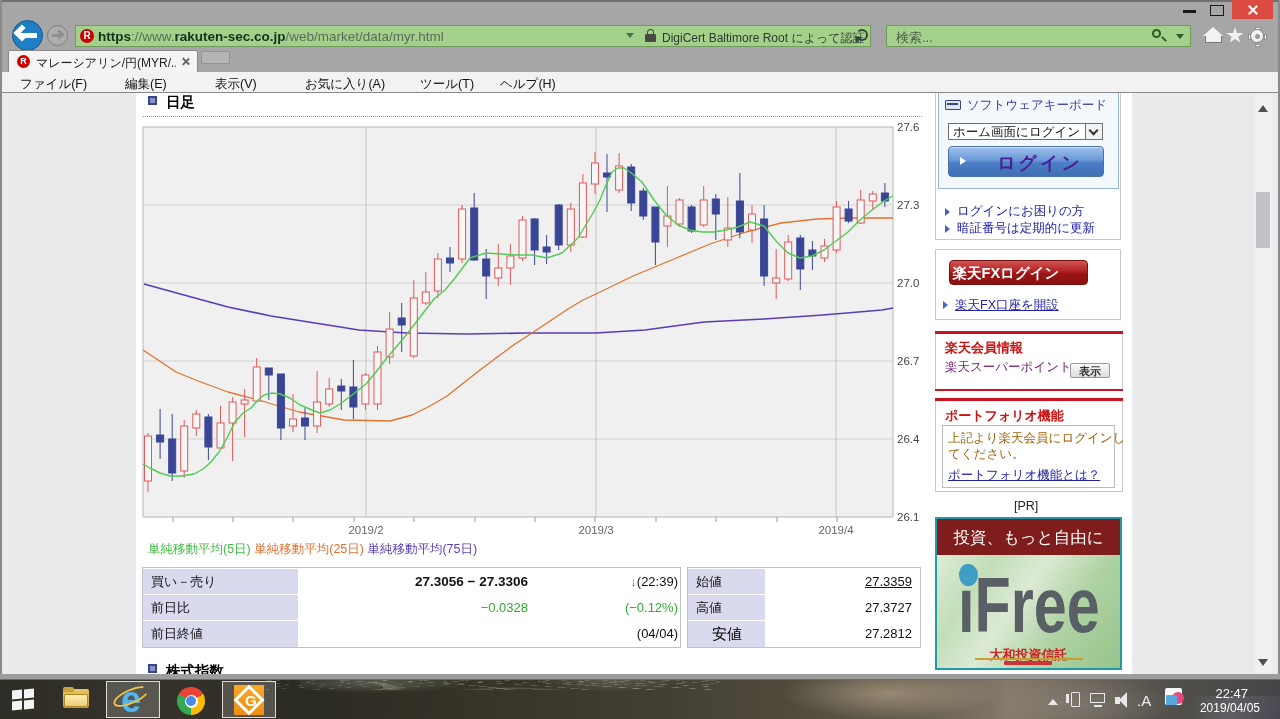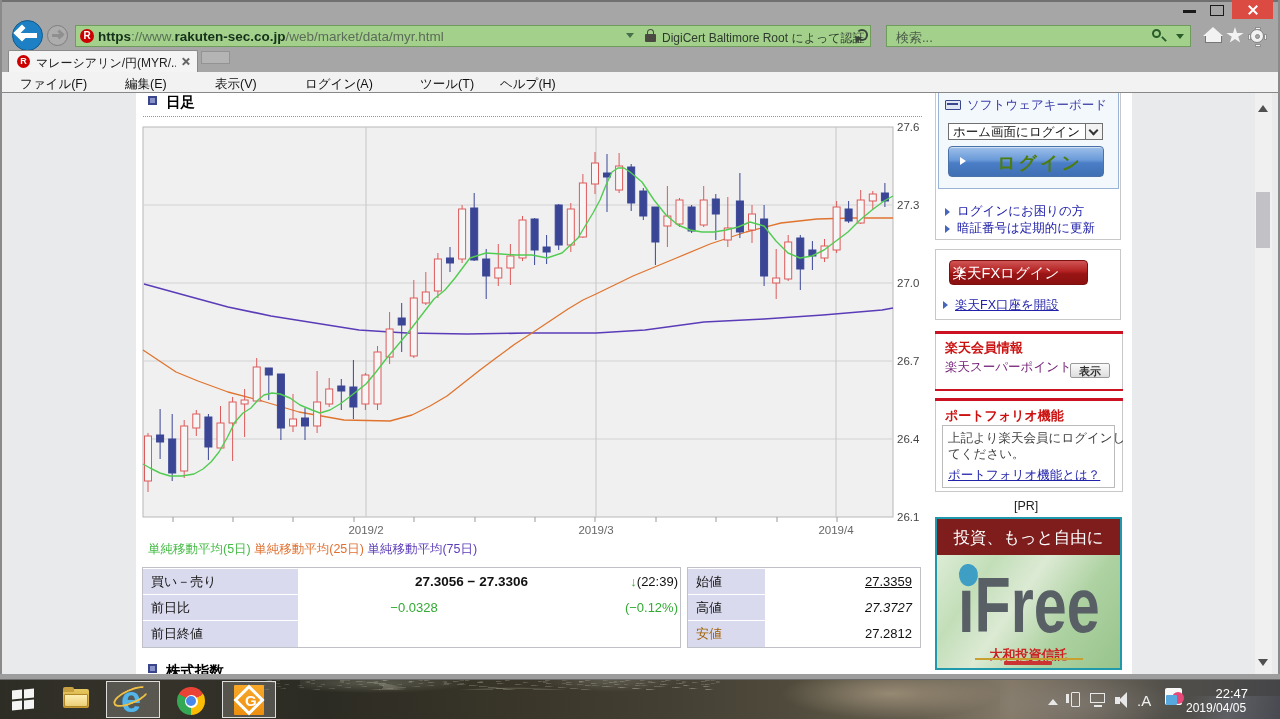--- a/index.html
+++ b/index.html
@@ -67,21 +67,21 @@
 <div class="abs" style="left:181px;top:57px;width:9px;height:9px;">
       <div class="abs" style="left:4px;top:0;width:1.5px;height:9px;background:#666;transform:rotate(45deg);"></div>
       <div class="abs" style="left:4px;top:0;width:1.5px;height:9px;background:#666;transform:rotate(-45deg);"></div>
     </div>
 <div class="abs" style="left:201px;top:51px;width:29px;height:13px;background:#b4b4b4;border:1px solid #939393;"></div>
 
 <div class="abs" style="left:2px;top:72px;width:1276px;height:21px;background:#f2f2f2;border-bottom:1px solid #888;"></div>
 <div class="abs" style="left:20px;top:76px;font-size:12.5px;color:#111;">ファイル(F)</div>
 <div class="abs" style="left:125px;top:76px;font-size:12.5px;color:#111;">編集(E)</div>
 <div class="abs" style="left:215px;top:76px;font-size:12.5px;color:#111;">表示(V)</div>
-<div class="abs" style="left:305px;top:76px;font-size:12.5px;color:#111;">ログイン(A)</div>
+<div class="abs" style="left:305px;top:76px;font-size:12.5px;color:#111;">お気に入り(A)</div>
 <div class="abs" style="left:420px;top:76px;font-size:12.5px;color:#111;">ツール(T)</div>
 <div class="abs" style="left:500px;top:76px;font-size:12.5px;color:#111;">ヘルプ(H)</div>
 
 <div class="abs" id="page" style="left:2px;top:93px;width:1276px;height:581px;background:#e9eaec;overflow:hidden;">
 <div class="abs" style="left:134px;top:0;width:996px;height:582px;background:#ffffff;"></div>
 
 <div class="abs" style="left:146px;top:3px;width:9px;height:9px;background:#8a93c8;border:2px solid #39458c;"></div>
 <div class="abs" style="left:164px;top:0px;font-size:14.5px;font-weight:bold;color:#000;">日足</div>
 <div class="abs" style="left:141px;top:23px;width:779px;height:0;border-top:1.5px dotted #8899aa;"></div>
 <div class="abs" style="left:-2px;top:-93px;width:1280px;height:719px;" id="chartwrap">
@@ -245,67 +245,68 @@
 </svg>
       </div>
 
 <div class="abs" style="left:146px;top:448px;font-size:12.5px;color:#44bb44;">単純移動平均(5日)<span style="color:#e07030;"> 単純移動平均(25日)</span><span style="color:#5b3cb8;"> 単純移動平均(75日)</span></div>
 
 <div class="abs" style="left:140px;top:474px;width:539px;height:81px;border:1px solid #c0c0c8;background:#fff;"></div>
 <div class="abs" style="left:141px;top:502px;width:155px;height:25px;background:#d9daee;font-size:13px;color:#111;line-height:25px;padding-left:8px;">前日比</div>
 <div class="abs" style="left:141px;top:476px;width:155px;height:25px;background:#d9daee;font-size:13px;color:#111;line-height:25px;padding-left:8px;">買い－売り</div>
 <div class="abs" style="left:141px;top:528px;width:155px;height:26px;background:#d9daee;font-size:13px;color:#111;line-height:26px;padding-left:8px;">前日終値</div>
 <div class="abs" style="left:298px;top:476px;width:228px;height:25px;font-size:13.5px;font-weight:bold;color:#111;line-height:25px;text-align:right;">27.3056 − 27.3306</div>
-<div class="abs" style="left:298px;top:502px;width:228px;height:25px;font-size:13px;color:#33aa33;line-height:25px;text-align:center;">−0.0328</div>
+<div class="abs" style="left:298px;top:502px;width:228px;height:25px;font-size:13px;color:#33aa33;line-height:25px;text-align:right;">−0.0328</div>
 <div class="abs" style="left:530px;top:476px;width:146px;height:25px;font-size:13px;color:#111;line-height:25px;text-align:right;"><span style="color:#33aa33;">↓</span>(22:39)</div>
 <div class="abs" style="left:530px;top:502px;width:146px;height:25px;font-size:13px;color:#33aa33;line-height:25px;text-align:right;">(−0.12%)</div>
+<div class="abs" style="left:530px;top:528px;width:146px;height:26px;font-size:13px;color:#111;line-height:26px;text-align:right;">(04/04)</div>
 
 <div class="abs" style="left:685px;top:474px;width:234px;height:81px;border:1px solid #c0c0c8;background:#fff;"></div>
 <div class="abs" style="left:686px;top:476px;width:77px;height:25px;background:#d9daee;font-size:13px;color:#111;line-height:25px;padding-left:8px;">始値</div>
 <div class="abs" style="left:686px;top:502px;width:77px;height:25px;background:#d9daee;font-size:13px;color:#111;line-height:25px;padding-left:8px;">高値</div>
-<div class="abs" style="left:686px;top:528px;width:77px;height:26px;background:#d9daee;font-size:13px;color:#a16207;line-height:26px;padding-left:8px;">安値</div>
+<div class="abs" style="left:686px;top:528px;width:77px;height:26px;background:#d9daee;font-size:15px;color:#000000;line-height:26px;padding-left:24px;">安値</div>
 <div class="abs" style="left:765px;top:476px;width:145px;height:25px;font-size:13px;color:#111;line-height:25px;text-align:right;text-decoration:underline;">27.3359</div>
-<div class="abs" style="left:765px;top:502px;width:145px;height:25px;font-size:13px;color:#111;line-height:25px;text-align:right;font-style:italic;">27.3727</div>
+<div class="abs" style="left:765px;top:502px;width:145px;height:25px;font-size:13px;color:#111;line-height:25px;text-align:right;">27.3727</div>
 <div class="abs" style="left:765px;top:528px;width:145px;height:26px;font-size:13px;color:#111;line-height:26px;text-align:right;">27.2812</div>
 
 <div class="abs" style="left:933px;top:-40px;width:186px;height:187px;border:1px solid #c8c8c8;background:#fff;"></div>
 <div class="abs" style="left:936px;top:-20px;width:181px;height:116px;border:1px solid #9ab4d8;background:#f3f8fd;"></div>
 <div class="abs" style="left:943px;top:7px;width:16px;height:10px;border:1.5px solid #39458c;background:#dde6f2;border-radius:1px;"></div>
 <div class="abs" style="left:945px;top:10px;width:11px;height:1.5px;background:#39458c;"></div>
 <div class="abs" style="left:965px;top:4px;font-size:12.5px;color:#3a3aa8;">ソフトウェアキーボード</div>
 <div class="abs" style="left:946px;top:30px;width:155px;height:17px;background:#fff;border:1px solid #707070;font-size:12.5px;color:#111;line-height:16px;padding-left:4px;">ホーム画面にログイン</div>
 <div class="abs" style="left:1083px;top:30px;width:18px;height:17px;background:#f2f2f2;border:1px solid #707070;"></div>
 <div class="abs" style="left:1088px;top:34px;width:7px;height:7px;border-right:2.5px solid #333;border-bottom:2.5px solid #333;transform:rotate(45deg);"></div>
 <div class="abs" style="left:946px;top:53px;width:156px;height:31px;border-radius:4px;border:1px solid #4a72a8;background:linear-gradient(#9ec0ea,#6a9ad8 45%,#4a7ec6 55%,#3f6fb4);box-shadow:inset 0 1px 0 #cfe0f4;"></div>
 <div class="abs" style="left:958px;top:64px;width:0;height:0;border-top:4px solid transparent;border-bottom:4px solid transparent;border-left:6px solid #fff;"></div>
-<div class="abs" style="left:946px;top:58px;width:184px;height:22px;text-align:center;font-size:18px;font-weight:bold;color:#4d7c0f;letter-spacing:3px;">ログイン</div>
+<div class="abs" style="left:946px;top:58px;width:184px;height:22px;text-align:center;font-size:18px;font-weight:bold;color:#4c1d95;letter-spacing:3px;">ログイン</div>
 <div class="abs" style="left:943px;top:115px;width:0;height:0;border-top:4px solid transparent;border-bottom:4px solid transparent;border-left:5px solid #4466bb;"></div>
 <div class="abs" style="left:955px;top:110px;font-size:12.5px;color:#2222aa;">ログインにお困りの方</div>
 <div class="abs" style="left:943px;top:132px;width:0;height:0;border-top:4px solid transparent;border-bottom:4px solid transparent;border-left:5px solid #4466bb;"></div>
 <div class="abs" style="left:955px;top:127px;font-size:12.5px;color:#2222aa;">暗証番号は定期的に更新</div>
 
 <div class="abs" style="left:933px;top:156px;width:186px;height:71px;border:1px solid #c8c8c8;background:#fff;"></div>
 <div class="abs" style="left:947px;top:167px;width:139px;height:25px;border-radius:4px;border:1px solid #7a1010;background:linear-gradient(#d05555,#b32222 45%,#9a1515 55%,#8a1010);"></div>
 <div class="abs" style="left:958px;top:176px;width:0;height:0;border-top:3.5px solid transparent;border-bottom:3.5px solid transparent;border-left:5px solid #fff;"></div>
-<div class="abs" style="left:947px;top:171px;width:114px;height:17px;text-align:center;font-size:14.5px;font-weight:normal;color:#fff;">楽天FXログイン</div>
+<div class="abs" style="left:947px;top:171px;width:114px;height:17px;text-align:center;font-size:14.5px;font-weight:bold;color:#fff;">楽天FXログイン</div>
 <div class="abs" style="left:941px;top:208px;width:0;height:0;border-top:4px solid transparent;border-bottom:4px solid transparent;border-left:5px solid #4466bb;"></div>
 <div class="abs" style="left:953px;top:204px;font-size:12.5px;color:#2222aa;text-decoration:underline;">楽天FX口座を開設</div>
 
 <div class="abs" style="left:933px;top:238px;width:188px;height:60px;border-left:1px solid #c8c8c8;border-right:1px solid #c8c8c8;background:#fff;"></div>
 <div class="abs" style="left:933px;top:238px;width:188px;height:3px;background:#cc1122;"></div>
 <div class="abs" style="left:933px;top:296px;width:188px;height:2px;background:#cc1122;"></div>
 <div class="abs" style="left:943px;top:246px;font-size:13px;font-weight:bold;color:#cc1111;">楽天会員情報</div>
 <div class="abs" style="left:943px;top:266px;font-size:12.5px;color:#701a75;">楽天スーパーポイント</div>
 <div class="abs" style="left:1068px;top:270px;width:40px;height:15px;background:linear-gradient(#fafafa,#ddd);border:1px solid #999;border-radius:2px;font-size:11px;color:#333;text-align:center;line-height:15px;font-weight:bold;">表示</div>
 
 <div class="abs" style="left:933px;top:305px;width:188px;height:94px;border:1px solid #c8c8c8;border-top:none;background:#fff;"></div>
 <div class="abs" style="left:933px;top:305px;width:188px;height:3px;background:#cc1122;"></div>
 <div class="abs" style="left:943px;top:314px;font-size:13px;font-weight:bold;color:#cc1111;">ポートフォリオ機能</div>
 <div class="abs" style="left:940px;top:332px;width:173px;height:63px;border:1px solid #bbb;background:#fff;"></div>
-<div class="abs" style="left:946px;top:337px;font-size:12.5px;color:#404040;line-height:16px;">上記より楽天会員にログインし<br>てください。</div>
+<div class="abs" style="left:946px;top:337px;font-size:12.5px;color:#a16207;line-height:16px;">上記より楽天会員にログインし<br>てください。</div>
 <div class="abs" style="left:946px;top:374px;font-size:12.5px;color:#2222aa;text-decoration:underline;">ポートフォリオ機能とは？</div>
 
 <div class="abs" style="left:1012px;top:406px;font-size:12.5px;color:#222;">[PR]</div>
 <div class="abs" style="left:933px;top:424px;width:187px;height:153px;border:2px solid #2099ac;background:linear-gradient(125deg,#e8f2e2 0%,#c2deb8 30%,#dcead4 48%,#aed2a2 70%,#98c48c 100%);"></div>
 <div class="abs" style="left:935px;top:426px;width:183px;height:36px;background:#7f1d1d;color:#fff;font-size:16.5px;text-align:center;line-height:37px;letter-spacing:0;">投資、もっと自由に</div>
 <div class="abs" style="left:956px;top:478px;font-size:78px;font-weight:bold;color:#586066;line-height:68px;transform:scale(0.76,1);transform-origin:0 0;">ıFree</div>
 <div class="abs" style="left:957px;top:471px;width:19px;height:22px;border-radius:52% 48% 55% 45%;background:#3e9ec4;transform:rotate(-12deg);"></div>
 <div class="abs" style="left:933px;top:553px;width:187px;height:14px;text-align:center;font-size:13px;font-weight:bold;color:#cc2222;">大和投資信託</div>
 <div class="abs" style="left:973px;top:565px;width:108px;height:2px;background:#c8a030;"></div>
 <div class="abs" style="left:1002px;top:568px;width:48px;height:4px;background:#cc3333;border-radius:1px;"></div>
@@ -356,13 +357,13 @@
 <div class="abs" style="left:1066px;top:694px;width:3px;height:9px;background:#e8e8e8;"></div>
 <div class="abs" style="left:1090px;top:693px;width:15px;height:10px;border:1.5px solid #e8e8e8;"></div>
 <div class="abs" style="left:1094px;top:705px;width:8px;height:2px;background:#e8e8e8;"></div>
 <div class="abs" style="left:1115px;top:697px;width:5px;height:7px;background:#e8e8e8;"></div>
 <div class="abs" style="left:1119px;top:692px;width:0;height:0;border-top:8px solid transparent;border-bottom:8px solid transparent;border-right:8px solid #e8e8e8;"></div>
 <div class="abs" style="left:1137px;top:692px;font-size:15px;color:#f0f0f0;">.A</div>
 <div class="abs" style="left:1165px;top:688px;width:17px;height:17px;background:#f8f8f8;border-radius:2px;"></div>
 <div class="abs" style="left:1172px;top:692px;width:12px;height:12px;border-radius:50%;background:#e84878;"></div>
 <div class="abs" style="left:1166px;top:695px;width:11px;height:10px;background:#58a8e0;border-radius:1px;"></div>
 <div class="abs" style="left:1196px;top:686px;width:52px;height:13px;color:#fff;font-size:13px;text-align:right;">22:47</div>
-<div class="abs" style="left:1186px;top:701px;width:74px;height:12px;color:#fff;font-size:12px;text-align:left;">2019/04/05</div>
+<div class="abs" style="left:1186px;top:701px;width:74px;height:12px;color:#fff;font-size:12px;text-align:right;">2019/04/05</div>
 </div>
 </body></html>

